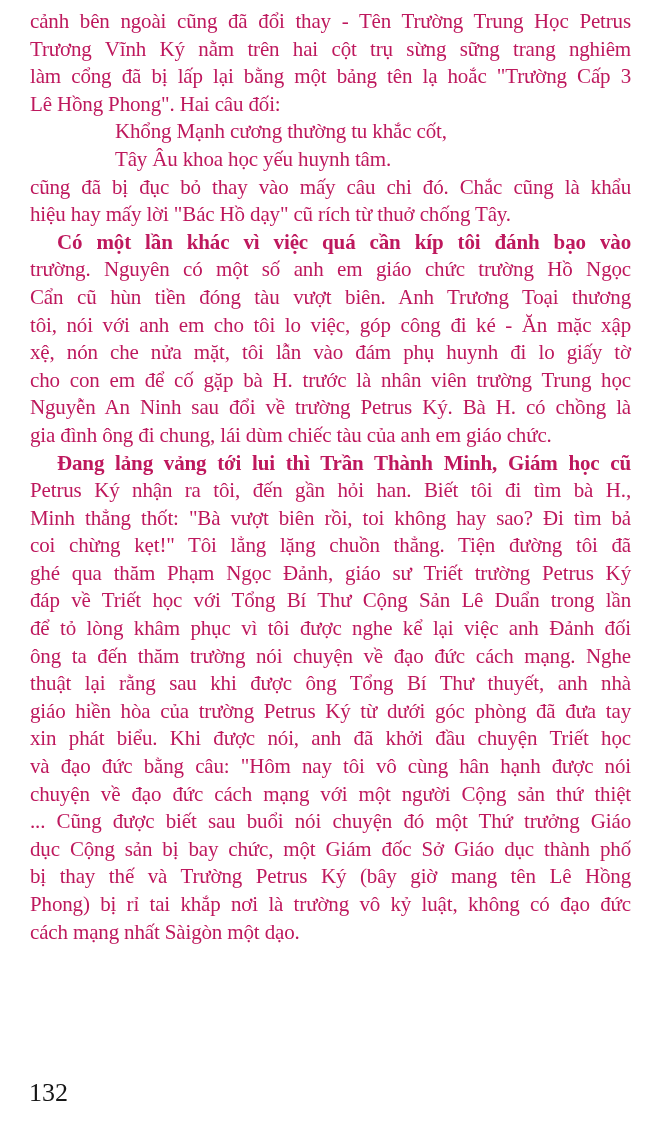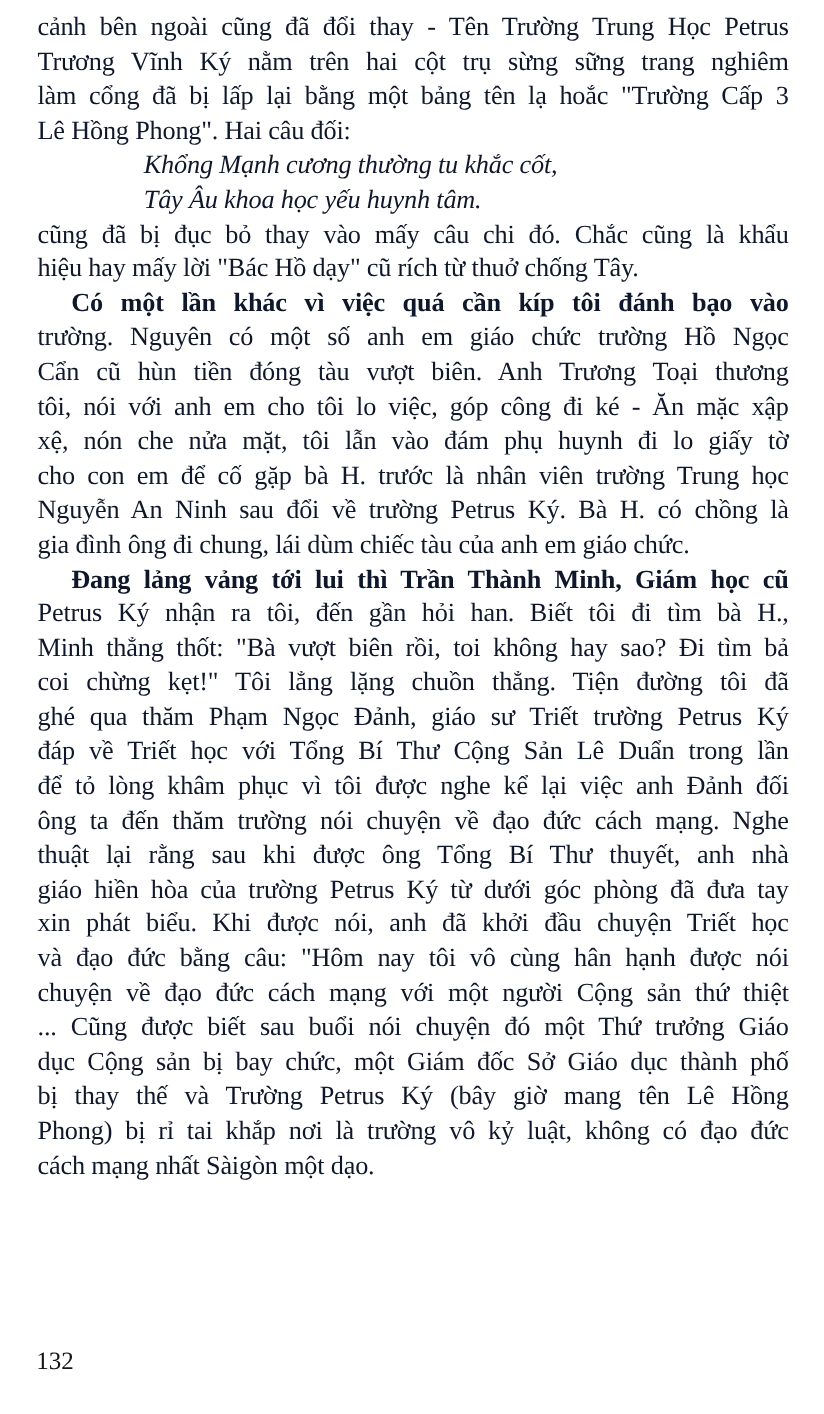--- a/index.html
+++ b/index.html
@@ -2,30 +2,30 @@
 <html><head>
 <meta charset="utf-8">
 <style>
   html, body { margin: 0; padding: 0; background: #ffffff; }
   body { width: 659px; height: 1131px; position: relative; overflow: hidden; }
   .page {
     position: absolute; left: 30px; top: 8px; width: 601px;
     font-family: "Liberation Serif", serif;
     font-size: 21px;
     line-height: 27.6px;
-    color: #0f172a;
+    color: #be185d;
     letter-spacing: -0.15px;
   }
   .line { display: block; white-space: nowrap; text-align: justify; text-align-last: justify; height: 27.6px; }
   .line.last { text-align-last: left; }
   .indent { padding-left: 27px; font-weight: bold; }
-  .verse { display: block; padding-left: 85px; font-style: italic; white-space: nowrap; height: 27.6px; }
+  .verse { display: block; padding-left: 85px; white-space: nowrap; height: 27.6px; }
   .page-number {
     position: absolute; left: 29px; top: 1078px;
-    font-family: "Liberation Serif", serif; font-size: 20px; color: #161616;
+    font-family: "Liberation Serif", serif; font-size: 26px; color: #161616;
   }
 </style>
 </head>
 <body>
 
 <div class="page">
   <div>
     <span class="line">cảnh bên ngoài cũng đã đổi thay - Tên Trường Trung Học Petrus</span>
     <span class="line">Trương Vĩnh Ký nằm trên hai cột trụ sừng sững trang nghiêm</span>
     <span class="line">làm cổng đã bị lấp lại bằng một bảng tên lạ hoắc "Trường Cấp 3</span>

